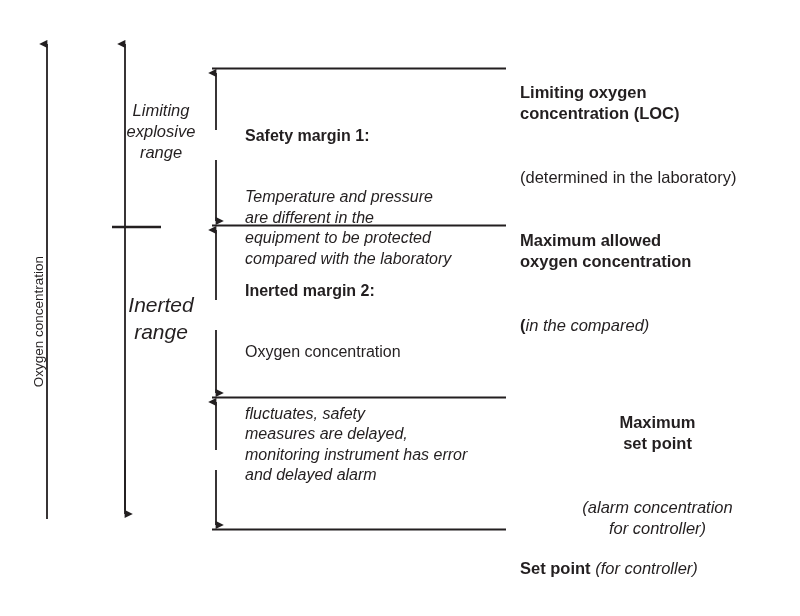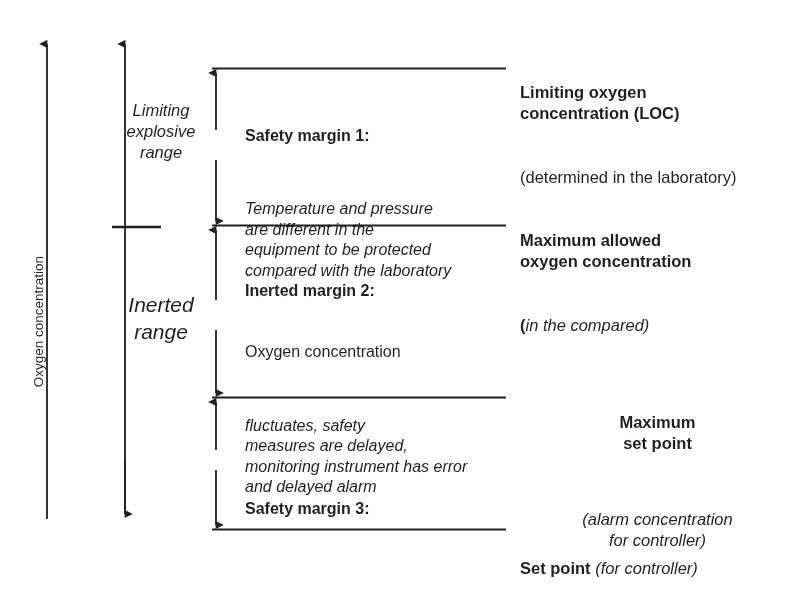--- a/index.html
+++ b/index.html
@@ -25,21 +25,21 @@
     left: 0; top: 0;
     width: 800px; height: 616px;
   }
   .txt {
     position: absolute;
     line-height: 1.28;
     white-space: pre;
     color: #231f20;
   }
   .bold { font-weight: bold; }
-  .ital { font-style: italic; margin-top: 12px; }
+  .ital { font-style: italic; }
 
   
   #axis-caption {
     position: absolute;
     left: -61px;
     top: 313px;
     width: 200px;
     text-align: center;
     font-size: 13.5px;
     transform: rotate(-90deg);
@@ -150,21 +150,20 @@
   <div id="margin-2" class="txt margin-block">
     <div class="bold">Inerted margin 2:</div>
     <div>Oxygen concentration</div>
     <div class="ital">fluctuates, safety
 measures are delayed,
 monitoring instrument has error
 and delayed alarm</div>
   </div>
 
   <div id="margin-3" class="txt margin-block">
-    <div class="bold">Safety margin 3:</div>
   </div>
 
   <div id="right-loc" class="txt right-label">
     <div class="bold">Limiting oxygen
 concentration (LOC)</div>
     <div>(determined in the laboratory)</div>
   </div>
 
   <div id="right-maxallow" class="txt right-label">
     <div class="bold">Maximum allowed

